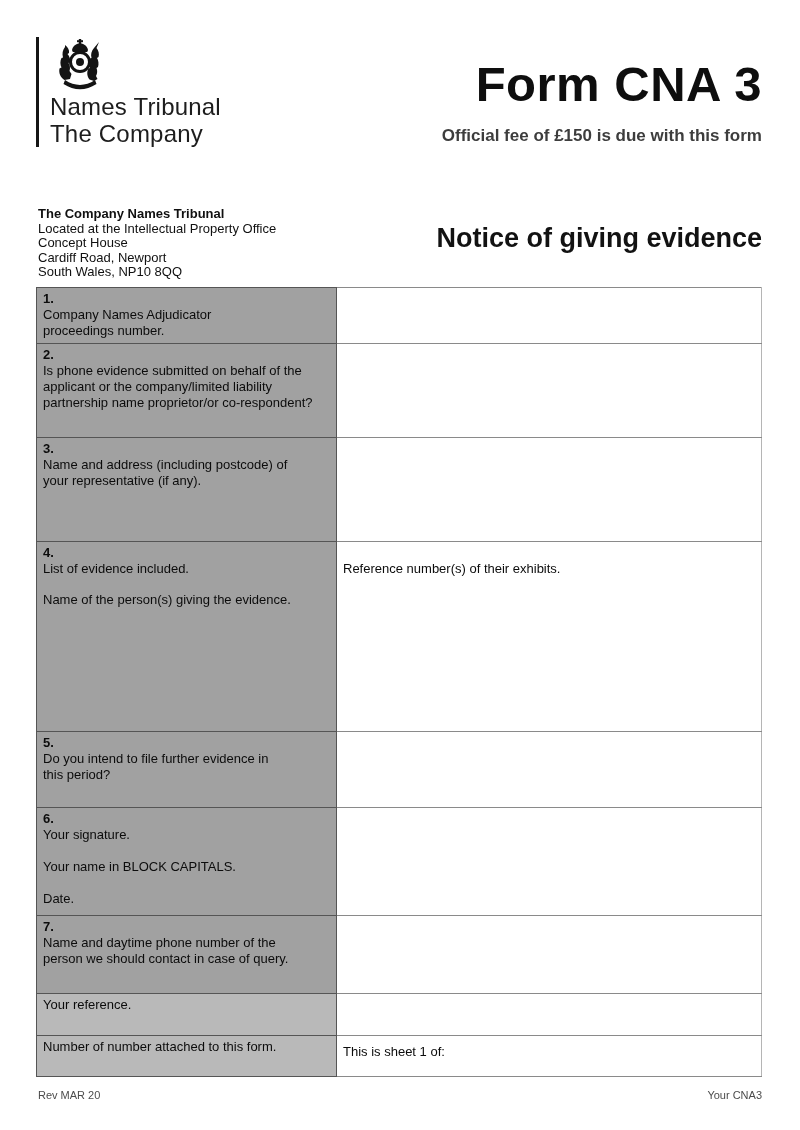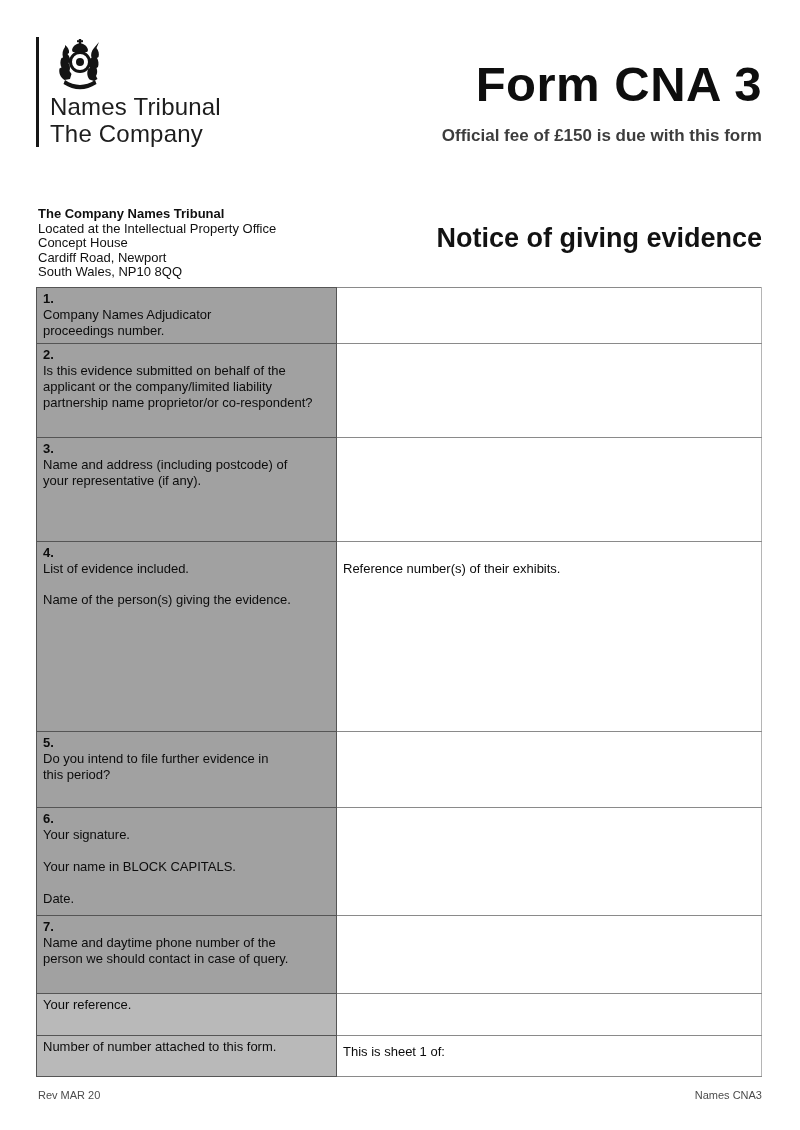--- a/index.html
+++ b/index.html
@@ -121,21 +121,21 @@
         <span class="row-num">1.</span>
         <div class="cell-line">Company Names Adjudicator</div>
         <div class="cell-line">proceedings number.</div>
       </td>
       <td class="input"></td>
     </tr>
 
     <tr style="height:94px">
       <td class="label">
         <span class="row-num">2.</span>
-        <div class="cell-line">Is this evidence submitted on behalf of the</div>
+        <div class="cell-line">Is phone evidence submitted on behalf of the</div>
         <div class="cell-line">applicant or the company/limited liability</div>
         <div class="cell-line">partnership name proprietor/or co-respondent?</div>
       </td>
       <td class="input"></td>
     </tr>
 
     <tr style="height:104px">
       <td class="label">
         <span class="row-num">3.</span>
         <div class="cell-line">Name and address (including postcode) of</div>
@@ -196,14 +196,14 @@
       </td>
       <td class="input pad-sm">
         <div class="cell-line">This is sheet 1 of:</div>
       </td>
     </tr>
   </tbody>
 </table>
 
 <div class="footer">
   <span>Rev MAR 20</span>
-  <span>Names CNA3</span>
+  <span>Your CNA3</span>
 </div>
 
 </body></html>

